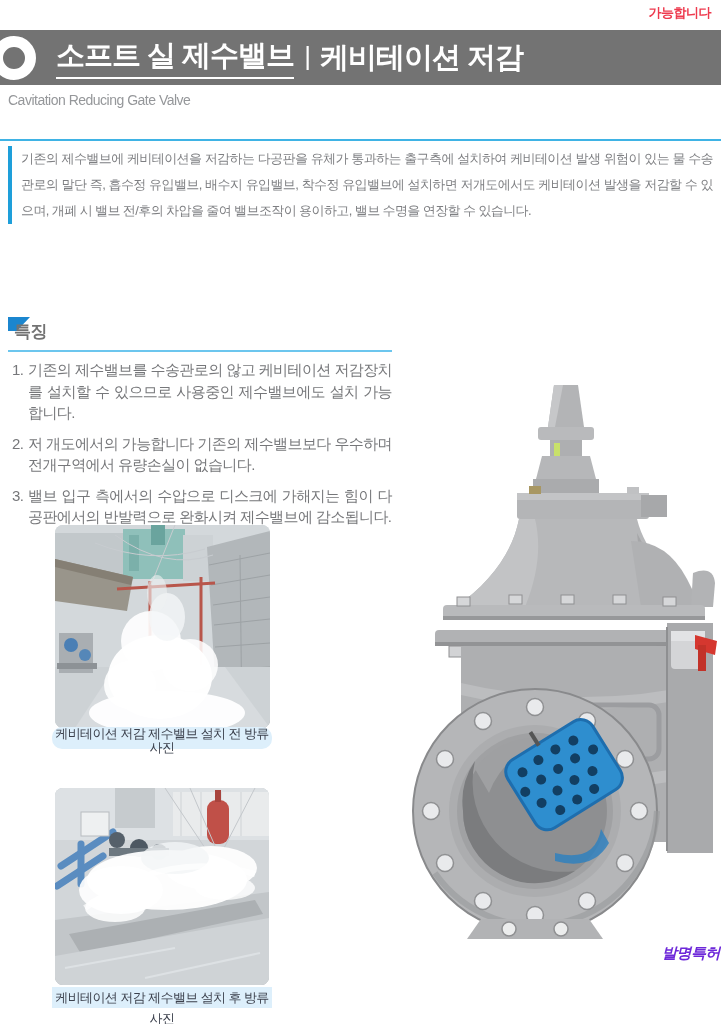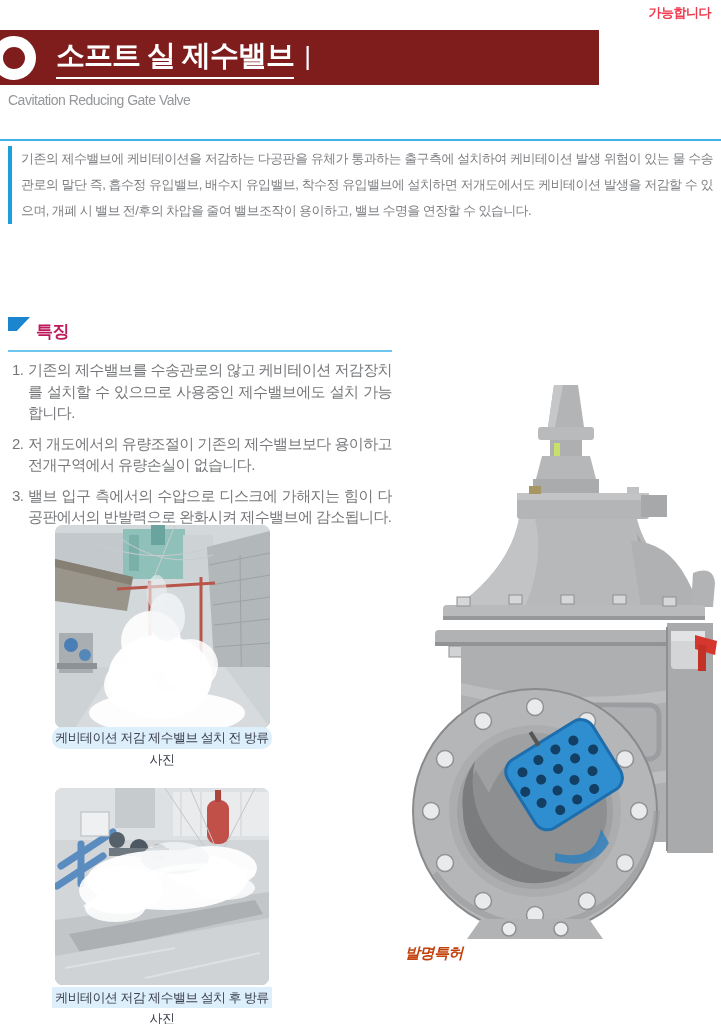--- a/index.html
+++ b/index.html
@@ -15,22 +15,22 @@
 
   
   .badge {
     top: 4px; right: 10px;
     color: #ee3a4e; font-size: 13px; font-weight: bold;
     letter-spacing: -0.5px;
   }
 
   
   .title-bar {
-    top: 30px; left: 0; width: 599px; height: 55px;
-    background: #7f1d1d;
+    top: 30px; left: 0; width: 721px; height: 55px;
+    background: #737373;
     display: flex; align-items: center;
   }
   .ring-icon {
     position: absolute; left: -8px; top: 6px;
     width: 44px; height: 44px;
     border: 11px solid #ffffff; border-radius: 50%;
   }
   .title-text {
     position: absolute; left: 56px; top: 0; height: 55px;
     display: flex; align-items: center;
@@ -55,61 +55,62 @@
   }
 
   
   .feat-tri {
     top: 317px; left: 8px; width: 22px; height: 14px;
     background: #1b86cf;
     clip-path: polygon(0 0, 100% 0, 40% 100%, 0 100%);
   }
   .feat-heading {
     top: 320px; left: 14px;
-    color: #be185d; font-size: 17px; font-weight: bold; letter-spacing: -0.5px; margin-left: 22px;
+    color: #737373; font-size: 17px; font-weight: bold; letter-spacing: -0.5px;
   }
   .feat-rule { top: 350px; left: 8px; width: 384px; height: 2px; background: #6cc6ee; }
   .feat-list { top: 359px; left: 12px; width: 380px; }
   .feat-item { display: flex; margin-bottom: 9px; color: #76777a; font-size: 15px; line-height: 21.5px; letter-spacing: -0.6px; }
   .feat-num { flex: 0 0 16px; }
   .feat-text { flex: 1; text-align: justify; }
 
   
   .photo-frame { border-radius: 8px; overflow: hidden; background: #cfd3d6; }
   .photo1 { top: 525px; left: 55px; width: 215px; height: 203px; }
   .photo2 { top: 788px; left: 55px; width: 214px; height: 197px; }
   .photo-frame svg { display: block; width: 100%; height: 100%; }
   .caption {
     background: #ddeffb; color: #3c414d;
     font-size: 13px; letter-spacing: -0.6px;
     text-align: center;
   }
-  .caption1 { top: 727px; left: 52px; width: 220px; height: 22px; line-height: 22px; border-radius: 10px; }
+  .caption1 { top: 727px; left: 52px; width: 220px; height: 22px; line-height: 14px; border-radius: 10px; }
   .caption2 { top: 987px; left: 52px; width: 220px; height: 21px; line-height: 21px; }
 
   
   .valve-fig { top: 383px; left: 405px; width: 315px; height: 562px; }
   .valve-fig svg { display: block; width: 100%; height: 100%; }
   .patent-label {
     top: 944px; left: 405px; width: 315px;
-    text-align: left;
-    color: #c2410c; font-size: 15px; font-weight: bold; font-style: italic;
+    text-align: right;
+    color: #6d28d9; font-size: 15px; font-weight: bold; font-style: italic;
     letter-spacing: -0.5px;
   }
 </style>
 </head>
 <body>
 
 <div class="abs badge">가능합니다</div>
 
 <div class="abs title-bar">
   <span class="ring-icon"></span>
   <div class="title-text">
     <span class="title-main">소프트 실 제수밸브</span>
     <span class="title-divider">|</span>
+    <span class="title-sub">케비테이션 저감</span>
   </div>
 </div>
 
 <div class="abs subtitle">Cavitation Reducing Gate Valve</div>
 
 <div class="abs intro-rule"></div>
 <div class="abs intro-block">
   <div class="intro-bar"></div>
   <div class="intro-text">기존의 제수밸브에 케비테이션을 저감하는 다공판을 유체가 통과하는 출구측에 설치하여 케비테이션 발생 위험이 있는 물 수송관로의 말단 즉, 흡수정 유입밸브, 배수지 유입밸브, 착수정 유입밸브에 설치하면 저개도에서도 케비테이션 발생을 저감할 수 있으며, 개폐 시 밸브 전/후의 차압을 줄여 밸브조작이 용이하고, 밸브 수명을 연장할 수 있습니다.</div>
 </div>
@@ -117,21 +118,21 @@
 <div class="abs feat-tri"></div>
 <div class="abs feat-heading">특징</div>
 <div class="abs feat-rule"></div>
 <div class="abs feat-list">
   <div class="feat-item">
     <span class="feat-num">1.</span>
     <span class="feat-text">기존의 제수밸브를 수송관로의 않고 케비테이션 저감장치를 설치할 수 있으므로 사용중인 제수밸브에도 설치 가능합니다.</span>
   </div>
   <div class="feat-item">
     <span class="feat-num">2.</span>
-    <span class="feat-text">저 개도에서의 유량조절이 기존의 제수밸브보다 용이하고 전개구역에서 유량손실이 없습니다.</span>
+    <span class="feat-text">저 개도에서의 가능합니다 기존의 제수밸브보다 우수하며 전개구역에서 유량손실이 없습니다.</span>
   </div>
   <div class="feat-item">
     <span class="feat-num">3.</span>
     <span class="feat-text">밸브 입구 측에서의 수압으로 디스크에 가해지는 힘이 다공판에서의 반발력으로 완화시켜 제수밸브에 감소됩니다.</span>
   </div>
 </div>
 
 <div class="abs photo-frame photo1">
   <svg viewBox="0 0 215 203" preserveAspectRatio="none">
     <rect x="0" y="0" width="215" height="203" fill="#d3d8db"></rect>

